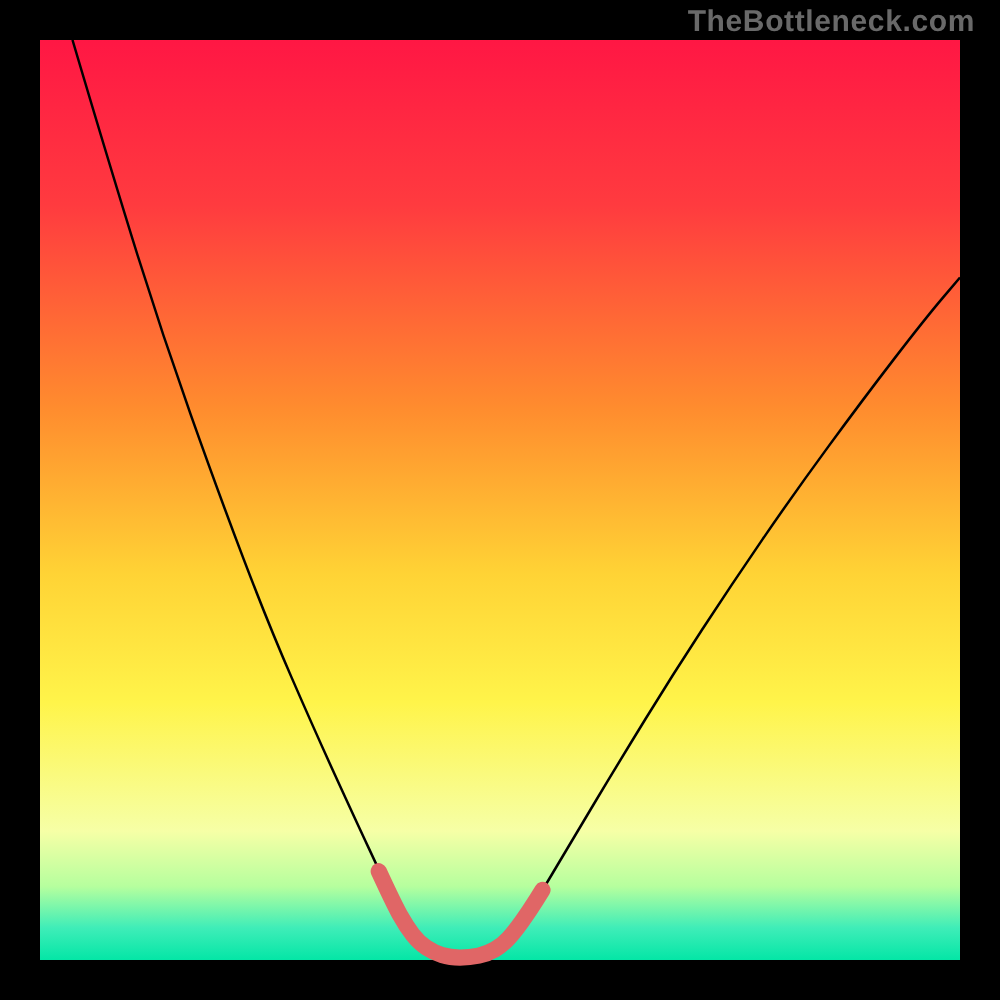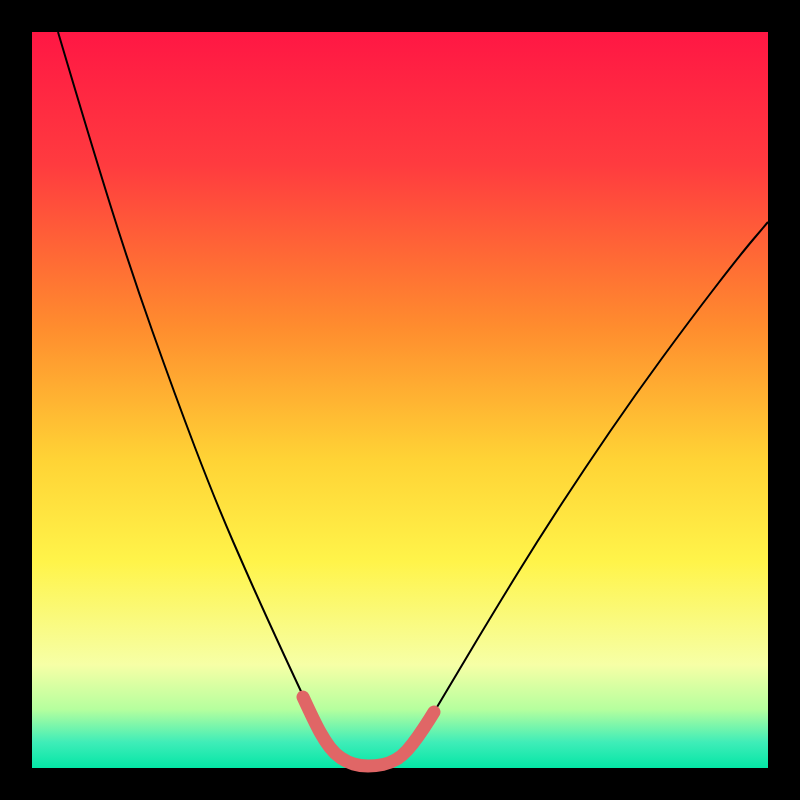--- a/index.html
+++ b/index.html
@@ -48,13 +48,14 @@
           <stop offset="86%" stop-color="#f6ffa6"></stop>
           <stop offset="92%" stop-color="#b6ff9e"></stop>
           <stop offset="96.5%" stop-color="#3fedb8"></stop>
           <stop offset="100%" stop-color="#04e6a6"></stop>
         </linearGradient>
     </defs>
     <rect id="plot-bg" fill="url(#bg-grad)" x="32" y="32" width="736" height="736"></rect>
     <path id="curve-main" fill="none" d="M 58 32 Q 90 140 110 204 Q 130 268 152.5 331.5 Q 175 395 195 447.5 Q 215 500 233.5 542.5 Q 252 585 268 620 Q 284 655 295 678.5 Q 306 702 312.5 716 Q 319 730 325 739.5 Q 331 749 338 754.5 Q 345 760 352.5 762.5 Q 360 765 369 765 Q 378 765 385.5 763 Q 393 761 399 756.5 Q 405 752 411 745.5 Q 417 739 425 726.5 Q 433 714 446 692 Q 459 670 477 640 Q 495 610 516.5 575 Q 538 540 561.5 504 Q 585 468 610 431.5 Q 635 395 662.5 357.5 Q 690 320 715 287.5 Q 740 255 754 238.5 L 768 222" stroke="#000000" stroke-width="2"></path>
     <path id="curve-highlight" fill="none" d="M 303 697 Q 315 723 320 732 Q 325 741 330 747.5 Q 335 754 341 758 Q 347 762 353.5 764 Q 360 766 368 766 Q 376 766 383 764.5 Q 390 763 396 759.5 Q 402 756 407 750.5 Q 412 745 418 736.5 Q 424 728 429 720 L 434 712" stroke="#e06666" stroke-width="13" stroke-linecap="round" stroke-linejoin="round"></path>
   </svg>
+  <div class="watermark">TheBottleneck.com</div>
 </div>
 
 </body></html>

